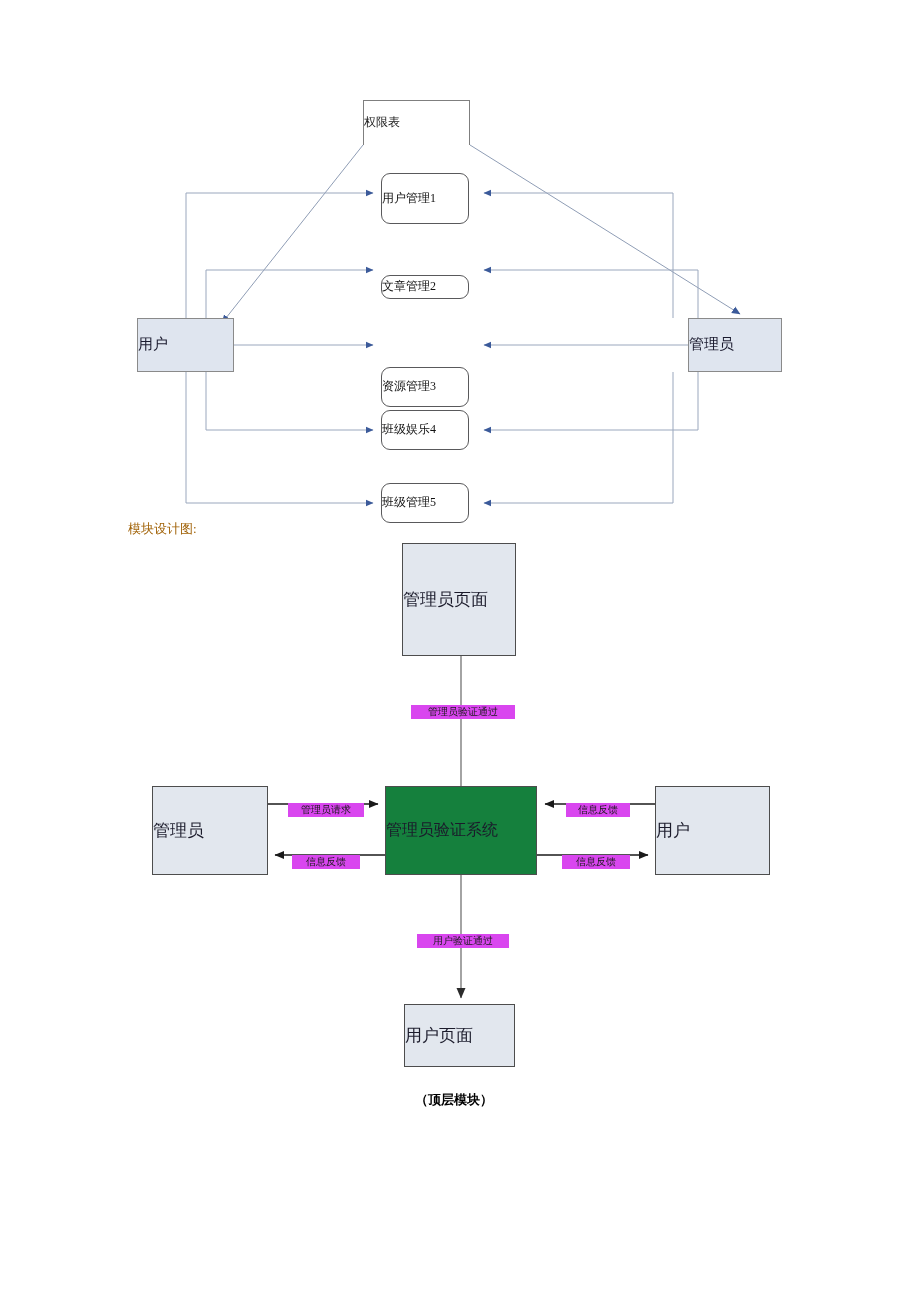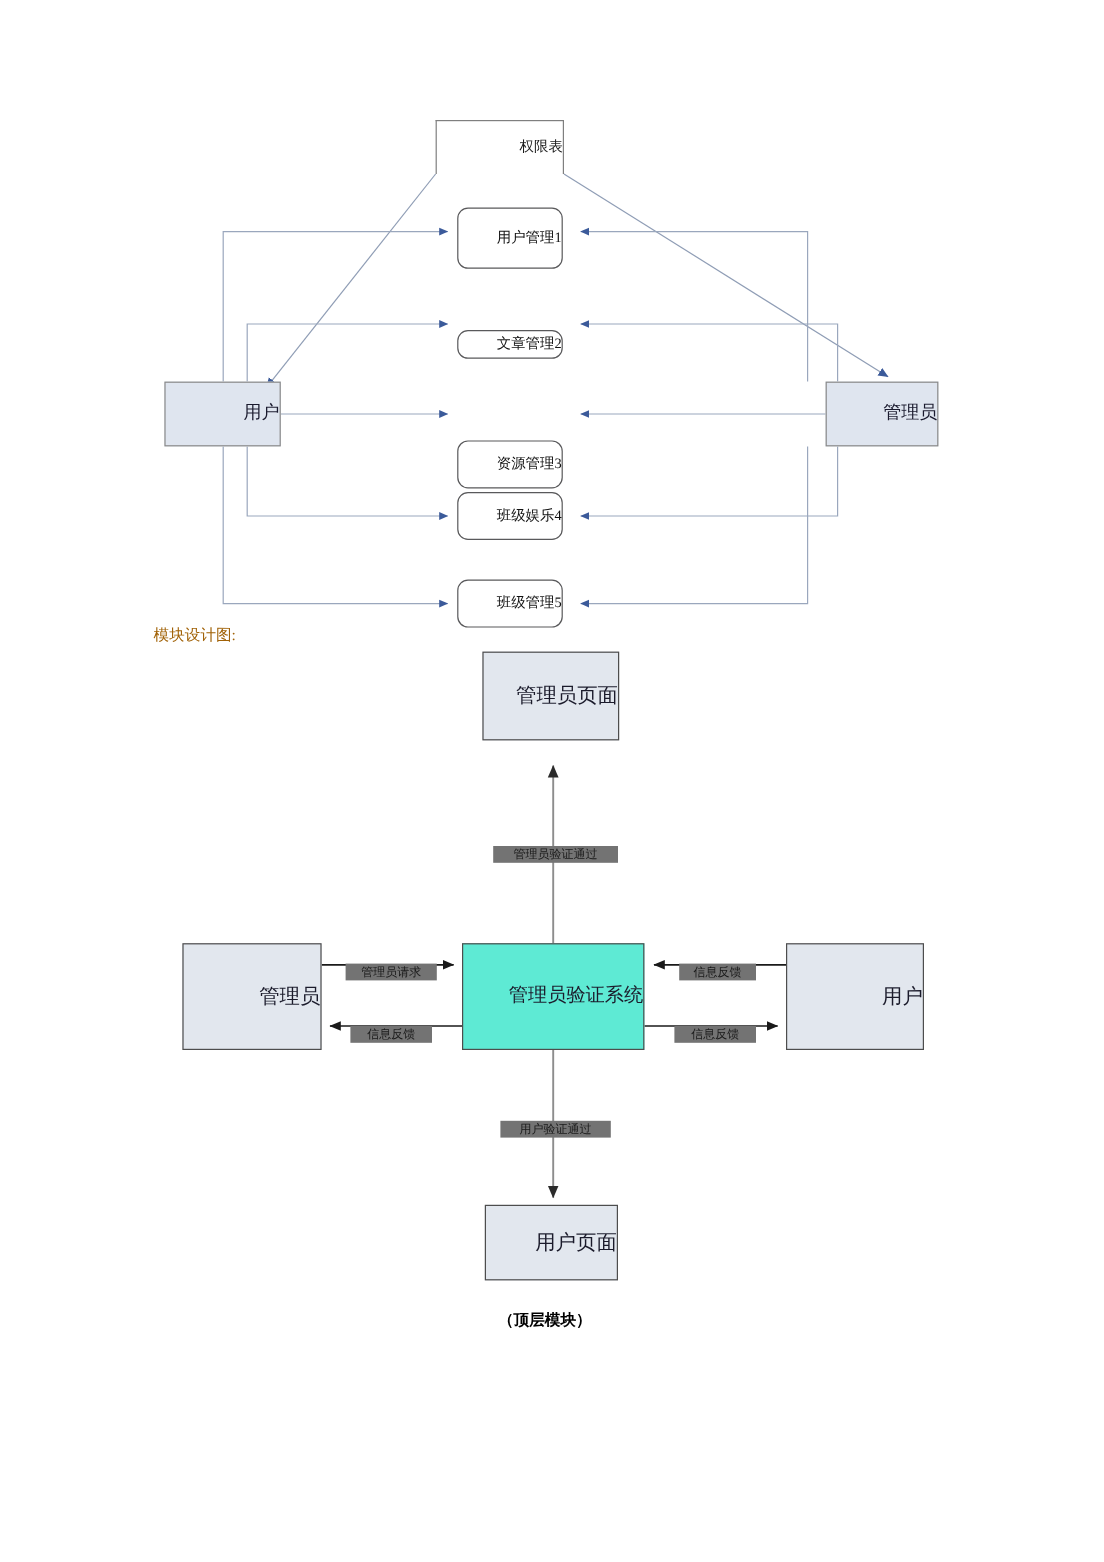--- a/index.html
+++ b/index.html
@@ -21,21 +21,21 @@
     left: 0;
     top: 0;
     width: 920px;
     height: 1302px;
   }
   .node {
     position: absolute;
     box-sizing: border-box;
     display: flex;
     align-items: center;
-    justify-content: flex-end;
+    justify-content: flex-start;
     text-align: center;
     line-height: 1.15;
     white-space: nowrap;
   }
   
   .perm-box {
     border: 1px solid #7f7f7f;
     border-bottom: none;
     background: #ffffff;
     font-size: 12px;
@@ -62,36 +62,36 @@
     color: #1b1b2b;
   }
   .page-box {
     border: 1.6px solid #4d4d4d;
     background: #e2e7ee;
     font-size: 17px;
     color: #1b1b2b;
   }
   .sys-box {
     border: 1.4px solid #4d4d4d;
-    background: #5eead4;
+    background: #15803d;
     font-size: 16px;
     color: #1b1b2b;
   }
   .plain-label {
     position: absolute;
     font-size: 13px;
     color: #a16207;
     white-space: nowrap;
   }
   .edge-label {
     position: absolute;
     font-size: 10px;
     color: #1a1a1a;
     white-space: nowrap;
-    background: #737373;
+    background: #d946ef;
     padding: 0 2px;
     text-align: center;
   }
   .caption {
     position: absolute;
     font-size: 13px;
     font-weight: bold;
     color: #000000;
     white-space: nowrap;
   }
@@ -181,21 +181,21 @@
 <div class="node actor-box-top" style="left:137px; top:318px; width:97px; height:54px;">
   <span>用户</span>
 </div>
 
 <div class="node actor-box-top" style="left:688px; top:318px; width:94px; height:54px;">
   <span>管理员</span>
 </div>
 
 <div class="plain-label" style="left:128px; top:520px;">模块设计图:</div>
 
-<div class="node page-box" style="left:402px; top:543px; width:114px; height:74px;">
+<div class="node page-box" style="left:402px; top:543px; width:114px; height:113px;">
   <span>管理员页面</span>
 </div>
 
 <div class="edge-label" style="left:411px; top:705px; width:100px;">管理员验证通过</div>
 
 <div class="node actor-box" style="left:152px; top:786px; width:116px; height:89px;">
   <span>管理员</span>
 </div>
 
 <div class="node sys-box" style="left:385px; top:786px; width:152px; height:89px;">

